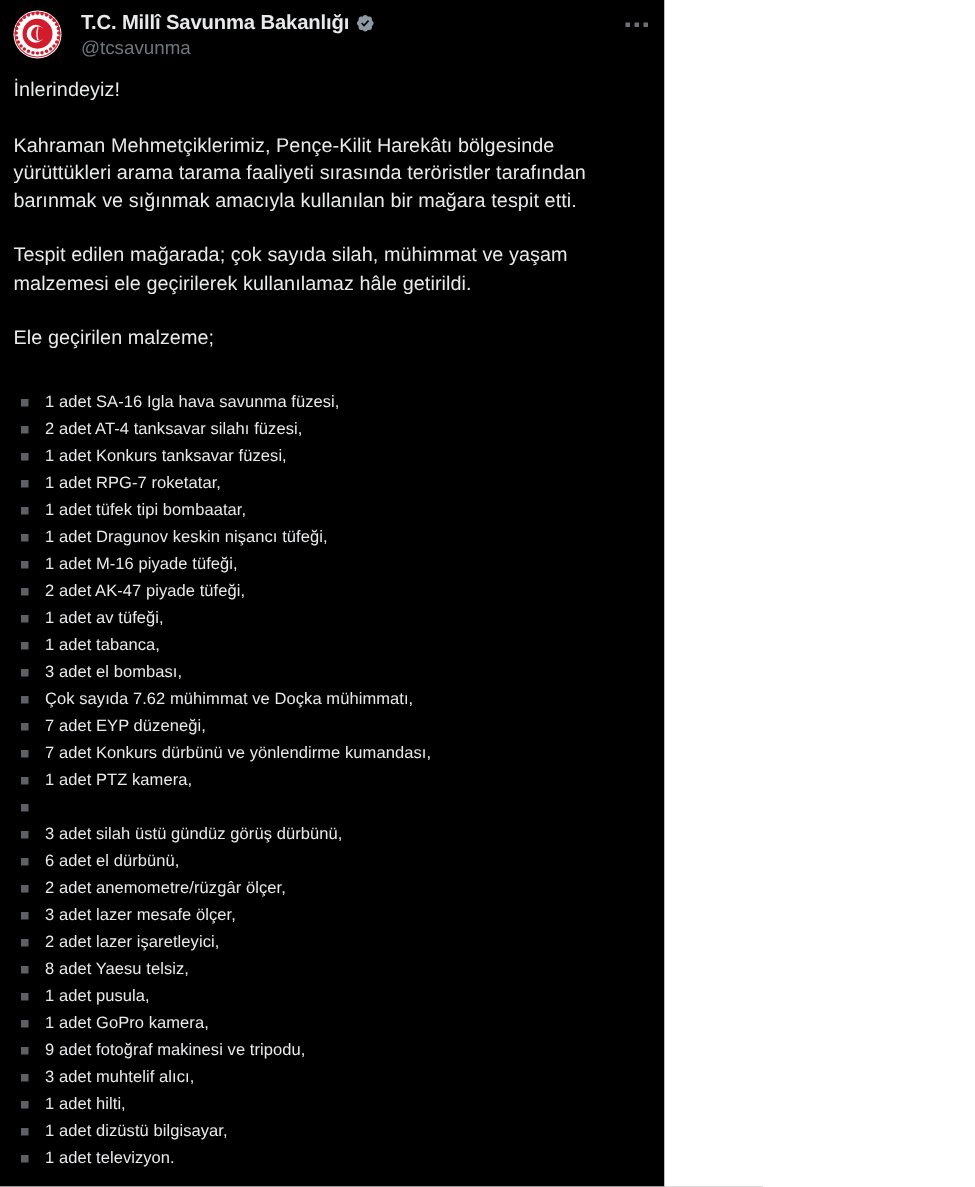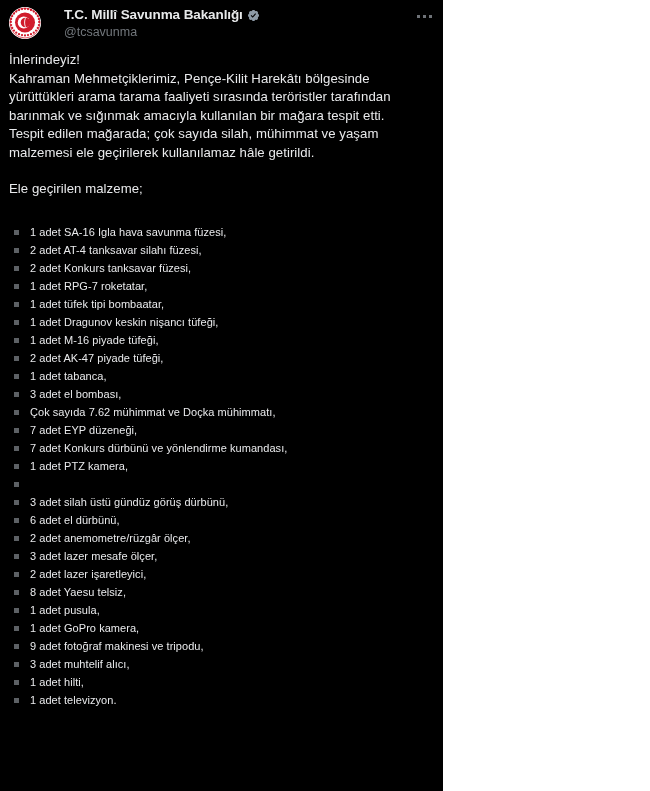--- a/index.html
+++ b/index.html
@@ -51,21 +51,21 @@
     flex: 0 0 32px;
     border-radius: 50%;
     position: relative;
     background: #ffffff;
     overflow: hidden;
     margin-top: 1px;
   }
   .avatar svg { display: block; width: 32px; height: 32px; }
 
   .identity {
-    margin-left: 23px;
+    margin-left: 13px;
     display: flex;
     flex-direction: column;
     justify-content: flex-start;
     padding-top: 0px;
   }
 
   .name-row {
     display: flex;
     align-items: center;
     line-height: 15px;
@@ -124,21 +124,21 @@
     color: #e9eaec;
     font-size: 13.2px;
     line-height: 18.5px;
     letter-spacing: 0.05px;
   }
 
   .para {
     margin: 0;
     padding: 0;
   }
-  .para + .para { }
+  .para + .para { margin-top: 18px; }
 
   .para-lead { margin-top: 7px; }
 
   .list-heading { margin-top: 18px; }
 
   .item-list {
     list-style: none;
     margin: 0;
     padding: 0;
     margin-top: 24px;
@@ -250,44 +250,46 @@
 
       <p class="para">Kahraman Mehmetçiklerimiz, Pençe-Kilit Harekâtı bölgesinde yürüttükleri arama tarama faaliyeti sırasında teröristler tarafından barınmak ve sığınmak amacıyla kullanılan bir mağara tespit etti.</p>
 
       <p class="para">Tespit edilen mağarada; çok sayıda silah, mühimmat ve yaşam malzemesi ele geçirilerek kullanılamaz hâle getirildi.</p>
 
       <p class="para list-heading">Ele geçirilen malzeme;</p>
 
       <ul class="item-list">
         <li><span class="bullet"></span><span>1 adet SA-16 Igla hava savunma füzesi,</span></li>
         <li><span class="bullet"></span><span>2 adet AT-4 tanksavar silahı füzesi,</span></li>
-        <li><span class="bullet"></span><span>2 adet Konkurs tanksavar füzesi,</span></li>
+        <li><span class="bullet"></span><span>1 adet Konkurs tanksavar füzesi,</span></li>
         <li><span class="bullet"></span><span>1 adet RPG-7 roketatar,</span></li>
         <li><span class="bullet"></span><span>1 adet tüfek tipi bombaatar,</span></li>
         <li><span class="bullet"></span><span>1 adet Dragunov keskin nişancı tüfeği,</span></li>
         <li><span class="bullet"></span><span>1 adet M-16 piyade tüfeği,</span></li>
         <li><span class="bullet"></span><span>2 adet AK-47 piyade tüfeği,</span></li>
+        <li><span class="bullet"></span><span>1 adet av tüfeği,</span></li>
         <li><span class="bullet"></span><span>1 adet tabanca,</span></li>
         <li><span class="bullet"></span><span>3 adet el bombası,</span></li>
         <li><span class="bullet"></span><span>Çok sayıda 7.62 mühimmat ve Doçka mühimmatı,</span></li>
         <li><span class="bullet"></span><span>7 adet EYP düzeneği,</span></li>
         <li><span class="bullet"></span><span>7 adet Konkurs dürbünü ve yönlendirme kumandası,</span></li>
         <li><span class="bullet"></span><span>1 adet PTZ kamera,</span></li>
         <li><span class="bullet"></span></li>
         <li><span class="bullet"></span><span>3 adet silah üstü gündüz görüş dürbünü,</span></li>
         <li><span class="bullet"></span><span>6 adet el dürbünü,</span></li>
         <li><span class="bullet"></span><span>2 adet anemometre/rüzgâr ölçer,</span></li>
         <li><span class="bullet"></span><span>3 adet lazer mesafe ölçer,</span></li>
         <li><span class="bullet"></span><span>2 adet lazer işaretleyici,</span></li>
         <li><span class="bullet"></span><span>8 adet Yaesu telsiz,</span></li>
         <li><span class="bullet"></span><span>1 adet pusula,</span></li>
         <li><span class="bullet"></span><span>1 adet GoPro kamera,</span></li>
         <li><span class="bullet"></span><span>9 adet fotoğraf makinesi ve tripodu,</span></li>
         <li><span class="bullet"></span><span>3 adet muhtelif alıcı,</span></li>
         <li><span class="bullet"></span><span>1 adet hilti,</span></li>
+        <li><span class="bullet"></span><span>1 adet dizüstü bilgisayar,</span></li>
         <li><span class="bullet"></span><span>1 adet televizyon.</span></li>
       </ul>
 
     </div>
   </div>
 
   <div class="right-gutter"></div>
 
 </div>
 

